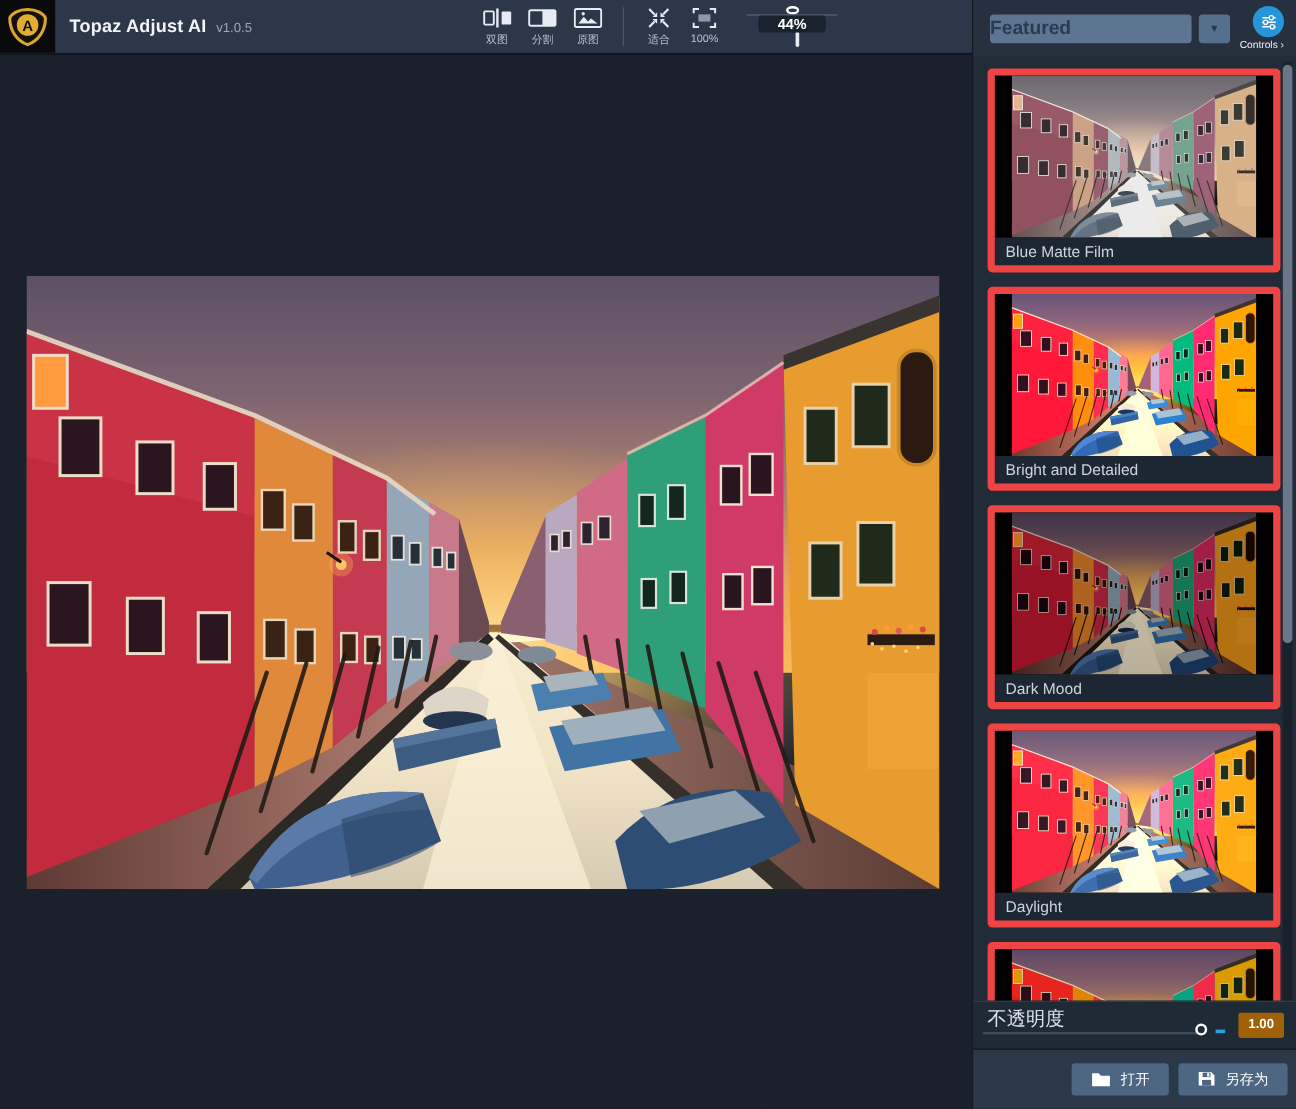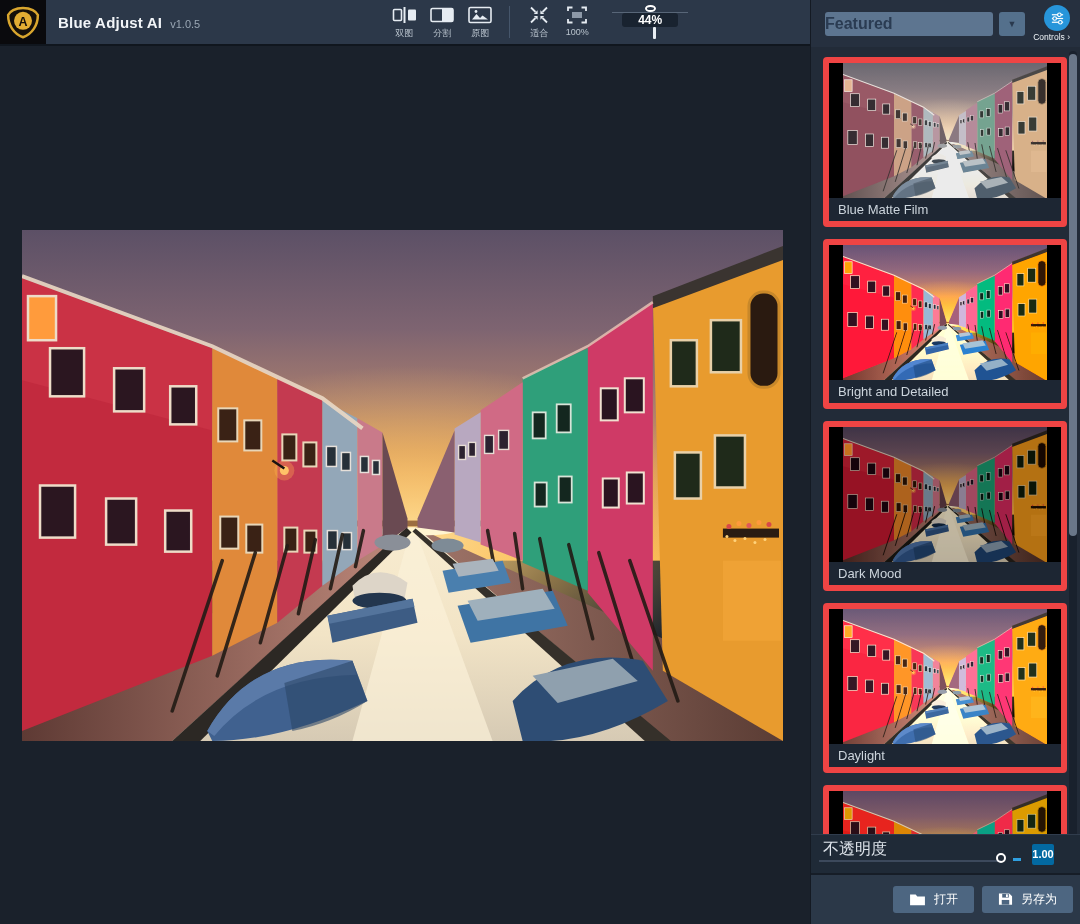--- a/index.html
+++ b/index.html
@@ -60,21 +60,21 @@
   .f-vivid      { filter:saturate(1.35) hue-rotate(10deg) brightness(.95) contrast(1.05); }
 
   .scroll-track { position:absolute; top:4px; right:3px; width:8px; height:786px; background:#19212d; border-radius:4px; }
   .scroll-thumb { position:absolute; top:3px; left:0; width:8px; height:482px; background:#6a7789; border-radius:4px; cursor:pointer; }
 
   .opacity-row { position:relative; height:39px; background:#1f2a37; border-top:1px solid #303c4c; }
   .op-label { position:absolute; left:12px; top:4px; font-size:16px; color:#dde3ea; }
   .op-track { position:absolute; left:8px; top:25px; width:182px; height:2px; background:#3c495c; }
   .op-handle { position:absolute; left:185px; top:18px; width:10px; height:10px; border:2.5px solid #fff; border-radius:50%; cursor:pointer; }
   .op-tick { position:absolute; left:202px; top:23px; width:8px; height:3px; background:#2f9fe0; }
-  .op-value { position:absolute; right:26px; top:9px; width:22px; height:21px; background:#0369a1; border-radius:2px;
+  .op-value { position:absolute; right:10px; top:9px; width:38px; height:21px; background:#a16207; border-radius:2px;
     color:#fff; font-size:11px; font-weight:bold; display:flex; align-items:center; justify-content:center; }
 
   .panel-footer { height:52px; background:#2b3848; border-top:2px solid #161d27;
     display:flex; align-items:center; justify-content:flex-end; gap:8px; padding-right:7px; }
   .btn { height:27px; background:#4d6681; border:none; border-radius:3px; color:#fff; font-size:12px;
     display:inline-flex; align-items:center; justify-content:center; gap:8px; padding:0 16px; cursor:pointer;
     font-family:inherit; }
 </style>
 </head>
 <body>
@@ -253,21 +253,21 @@
   <div class="left-col">
     <header class="topbar">
       <div class="logo">
         <svg width="36" height="36" viewBox="0 0 46 46">
           <path d="M23,5 C33,5 40,9.5 42,14 C42,27 35,38 23,42.5 C11,38 4,27 4,14 C6,9.5 13,5 23,5 Z" fill="#15100a" stroke="#d9a62e" stroke-width="3.2"></path>
           <circle cx="23" cy="21.5" r="11.5" fill="#e2ad33"></circle>
           <text x="23" y="27.5" font-size="16" font-weight="bold" text-anchor="middle" fill="#15100a" font-family="Liberation Sans, DejaVu Sans, sans-serif">A</text>
         </svg>
       </div>
       <div class="title-group">
-        <span class="app-title">Blue Adjust AI</span>
+        <span class="app-title">Topaz Adjust AI</span>
         <span class="app-version">v1.0.5</span>
       </div>
 
       <div class="toolbar">
         <div class="tool">
           <span class="glyph">
             <svg width="25" height="18" viewBox="0 0 25 18">
               <rect x="1.5" y="3.5" width="8" height="11" rx="1" fill="none" stroke="#e6ecf2" stroke-width="1.6"></rect>
               <line x1="12.5" y1="1" x2="12.5" y2="17" stroke="#e6ecf2" stroke-width="2"></line>
               <rect x="16" y="3.5" width="8" height="11" rx="1" fill="#e6ecf2"></rect>

